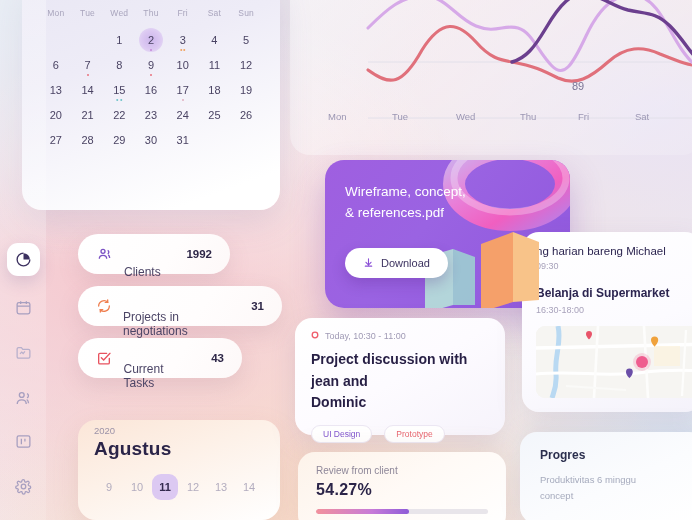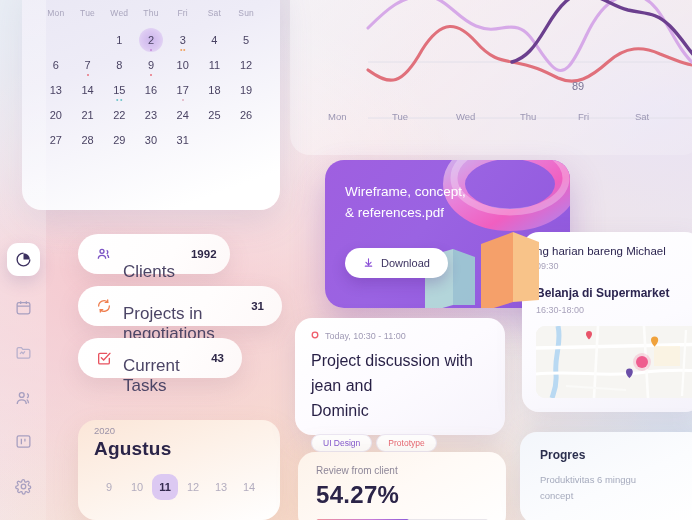--- a/index.html
+++ b/index.html
@@ -82,21 +82,21 @@
   .chart-axis span{ position:absolute; font-size:9.5px; color:#9b96b3; }
 
   
   .pill{
     position:absolute; display:flex; align-items:center; height:40px;
     border-radius:20px; padding:0 18px;
     background:linear-gradient(120deg,#ffffff 0%,#fffdfd 60%,#fdf8f8 100%);
     box-shadow:0 8px 22px rgba(150,110,130,.16);
   }
   .pill .ic{ width:17px; height:17px; margin-right:11px; display:flex; align-items:center; justify-content:center; }
-  .pill .lbl{ font-size:17px; color:#4c4566;margin-top:36px; }
+  .pill .lbl{ font-size:12px; color:#4c4566;margin-top:36px; }
   .pill .num{ font-size:11.5px; font-weight:bold; color:#2e2748; margin-left:auto; padding-left:16px; }
 
   
   #month{
     left:78px; top:420px; width:202px; height:100px; border-radius:18px;
     background:linear-gradient(160deg,#fbe6d8 0%,#fdf1e8 42%,#ffffff 100%);
     box-shadow:0 10px 26px rgba(190,140,120,.18);
     padding:5px 16px;
   }
   .m-year{ font-size:9.5px; color:#9c93a8; }
@@ -122,22 +122,22 @@
   .dl-btn span{ font-size:11px; color:#3d3360; }
   .deco{ position:absolute; z-index:1; }
 
   
   #meet{
     left:295px; top:318px; width:210px; height:117px; border-radius:17px;
     background:linear-gradient(150deg,#ffffff 0%,#fdfbff 50%,#f6f3fb 100%);
     box-shadow:0 10px 26px rgba(110,90,150,.15); padding:13px 16px;
   }
   .mt-time{ display:flex; gap:6px; font-size:9px; color:#a09ab5; }
-  .mt-title{ font-size:16px; font-weight:normal; color:#271f45; line-height:1.55; margin-top:8px; }
-  .mt-tags{ display:flex; gap:4px; margin-top:11px; }
+  .mt-title{ font-size:14px; font-weight:bold; color:#271f45; line-height:1.55; margin-top:8px; }
+  .mt-tags{ display:flex; gap:12px; margin-top:11px; }
   .tag{ height:18px; padding:0 11px; border-radius:9px; display:flex; align-items:center;
         font-size:8.5px; border:1px solid #ece7f3; background:#fff; }
 
   
   #agenda{
     left:522px; top:232px; width:180px; height:180px; border-radius:17px;
     background:linear-gradient(160deg,#ffffff 0%,#fcfbff 55%,#f4f2fa 100%);
     box-shadow:0 10px 28px rgba(110,90,150,.14); padding:13px 0 0 14px; overflow:hidden;
   }
   .ag-t1{ font-size:11.5px; color:#2c2550; }
@@ -147,21 +147,21 @@
   .map{ position:absolute; left:14px; top:94px; width:180px; height:72px; border-radius:9px;
         overflow:hidden; background:#f4f3f0; }
 
   
   #review{
     left:298px; top:452px; width:208px; height:80px; border-radius:17px;
     background:linear-gradient(150deg,#fdf3ea 0%,#fffaf6 48%,#ffffff 100%);
     box-shadow:0 -4px 24px rgba(180,140,120,.14); padding:13px 18px;
   }
   .rv-l{ font-size:10px; color:#8e8799; }
-  .rv-v{ font-size:24px; font-weight:bold; color:#2b2448; margin-top:5px; letter-spacing:.3px; }
+  .rv-v{ font-size:16px; font-weight:bold; color:#2b2448; margin-top:5px; letter-spacing:.3px; }
   .rv-bar{ margin-top:10px; height:5px; border-radius:3px; background:#e8e5ea; overflow:hidden; }
   .rv-fill{ height:100%; border-radius:3px;
             background:linear-gradient(90deg,#f2919c 0%,#c77ad8 60%,#8e5cd8 100%); }
 
   
   #progres{
     left:520px; top:432px; width:186px; height:92px; border-radius:17px;
     background:linear-gradient(155deg,#f3f6fb 0%,#fbfcfe 55%,#ffffff 100%);
     box-shadow:0 -4px 22px rgba(110,130,160,.14); padding:16px 20px;
   }

